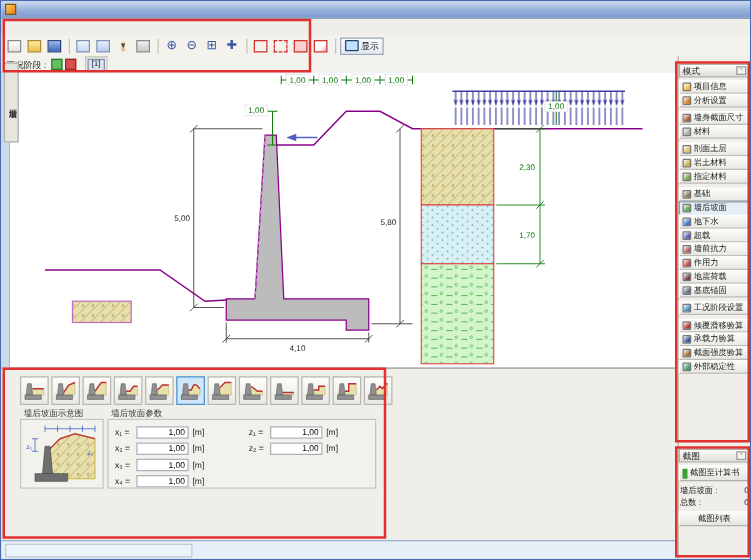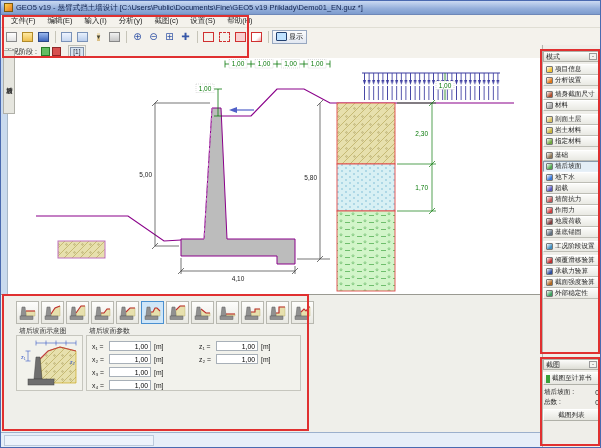--- a/index.html
+++ b/index.html
@@ -76,32 +76,22 @@
   .redbox{border:2px solid #E03030;pointer-events:none;z-index:50;}
   svg text{font-family:"Liberation Sans","DejaVu Sans",sans-serif;}
 </style>
 </head>
 <body>
 
 <div id="win">
 
   <div id="titlebar" class="abs">
     <span id="title-icon"></span>
-    <span id="title-text">GEO5 v19 - 悬臂式挡土墙设计 [C:\Users\Public\Documents\Fine\GEO5 v19 Příklady\Demo01_EN.guz *]</span>
-  </div>
-
-  <div id="menubar" class="abs">
-      <span class="mi">文件(F)</span>
-      <span class="mi">编辑(E)</span>
-      <span class="mi">输入(I)</span>
-      <span class="mi">分析(y)</span>
-      <span class="mi">截图(c)</span>
-      <span class="mi">设置(S)</span>
-      <span class="mi">帮助(H)</span>
-    </div>
+  </div>
+
 
   <div id="toolbar" class="abs">
       <span class="tbtn">
         <span class="tbi" style="background: linear-gradient(rgb(255, 255, 255), rgb(226, 226, 226)); border-color: rgb(138, 138, 138);"></span>
       </span>
       <span class="tbtn">
         <span class="tbi" style="background: linear-gradient(rgb(255, 233, 160), rgb(237, 191, 78)); border-color: rgb(176, 138, 40);"></span>
       </span>
       <span class="tbtn">
         <span class="tbi" style="background: linear-gradient(rgb(154, 184, 238), rgb(63, 102, 188)); border-color: rgb(44, 72, 134);"></span>

